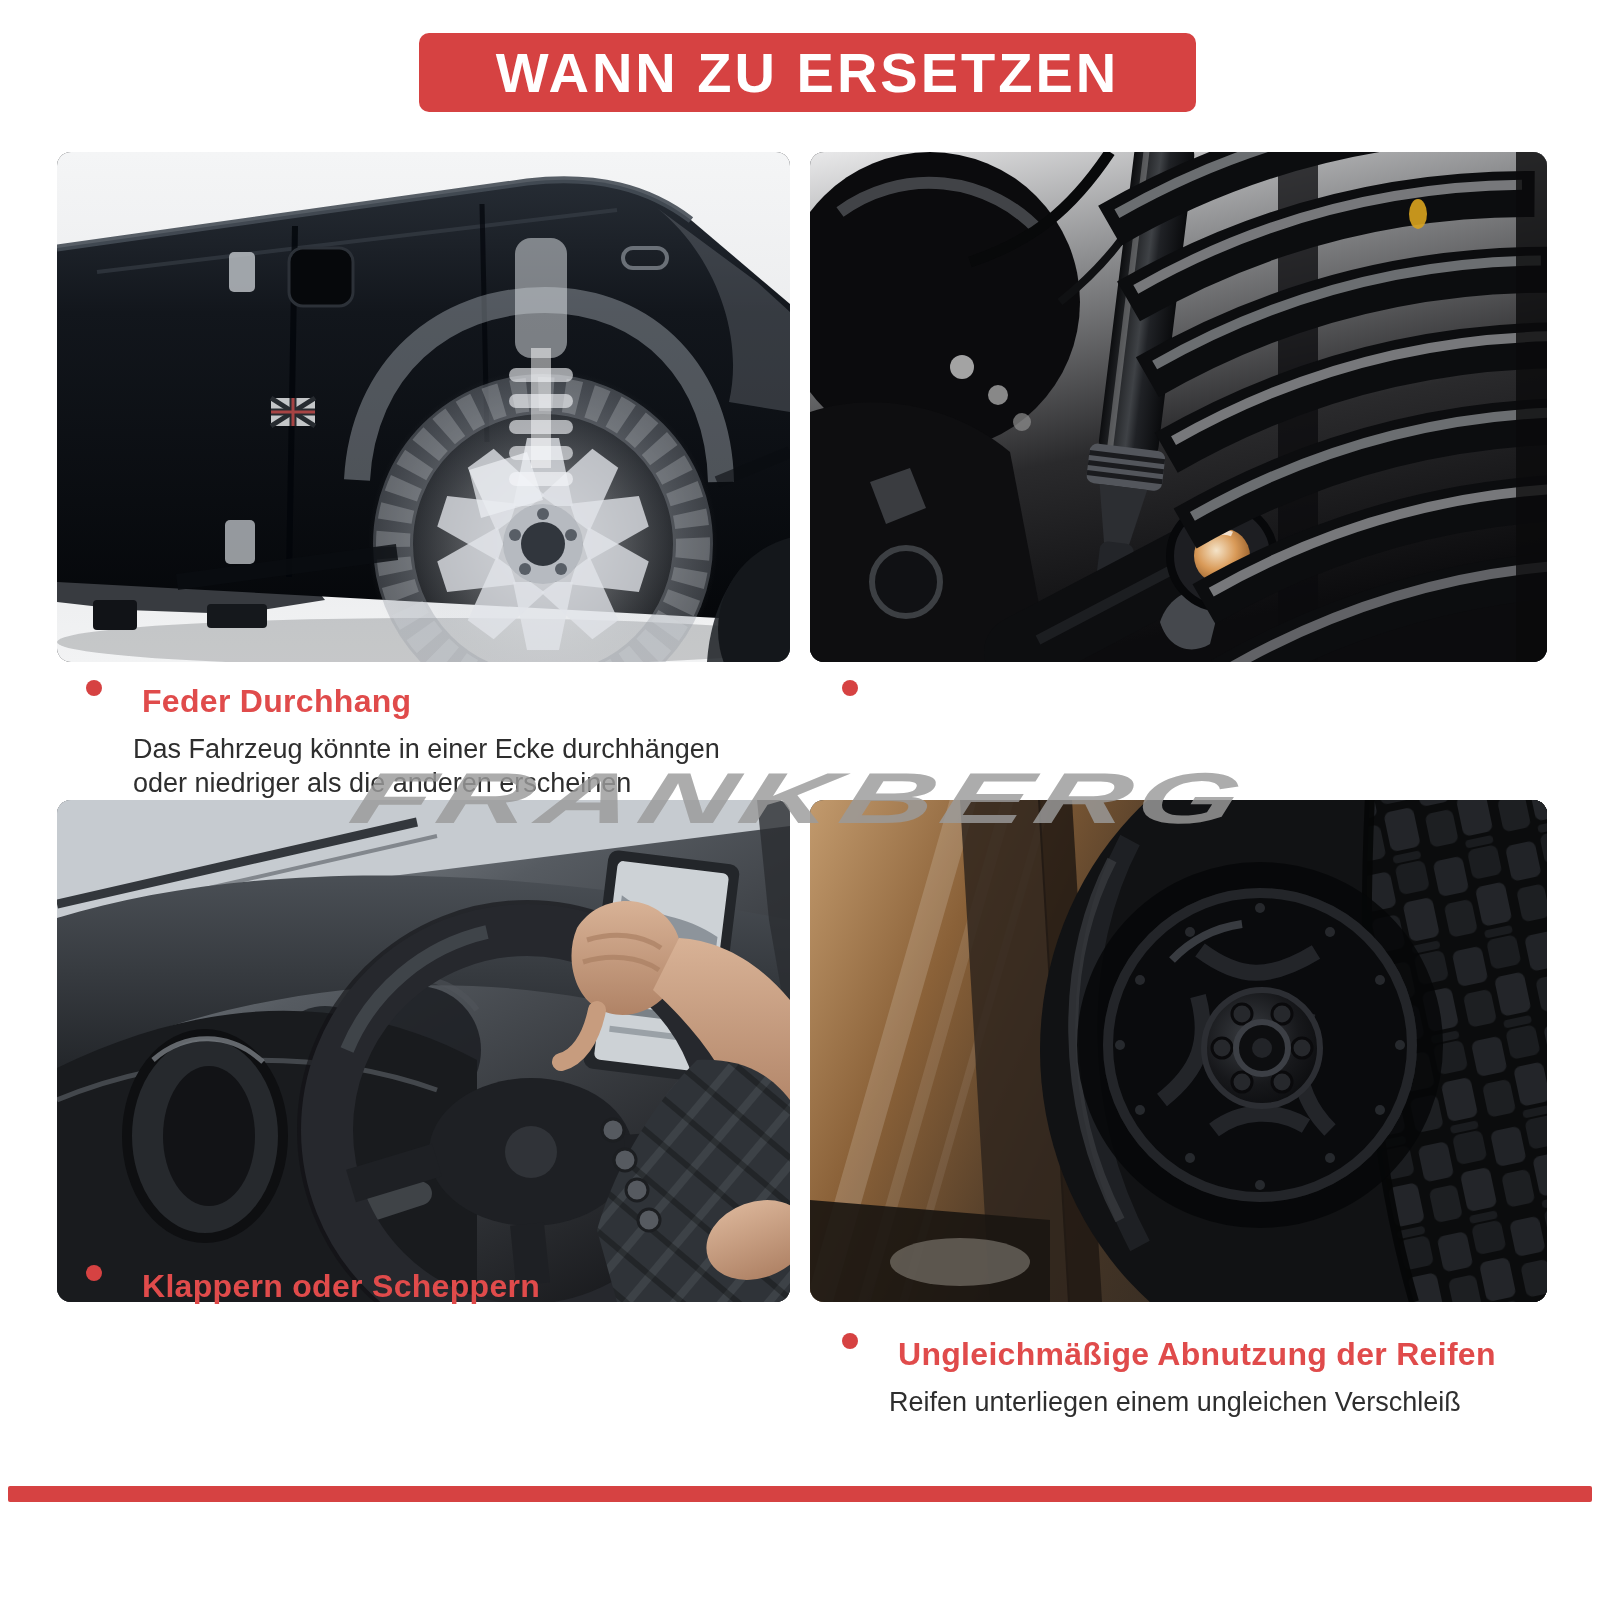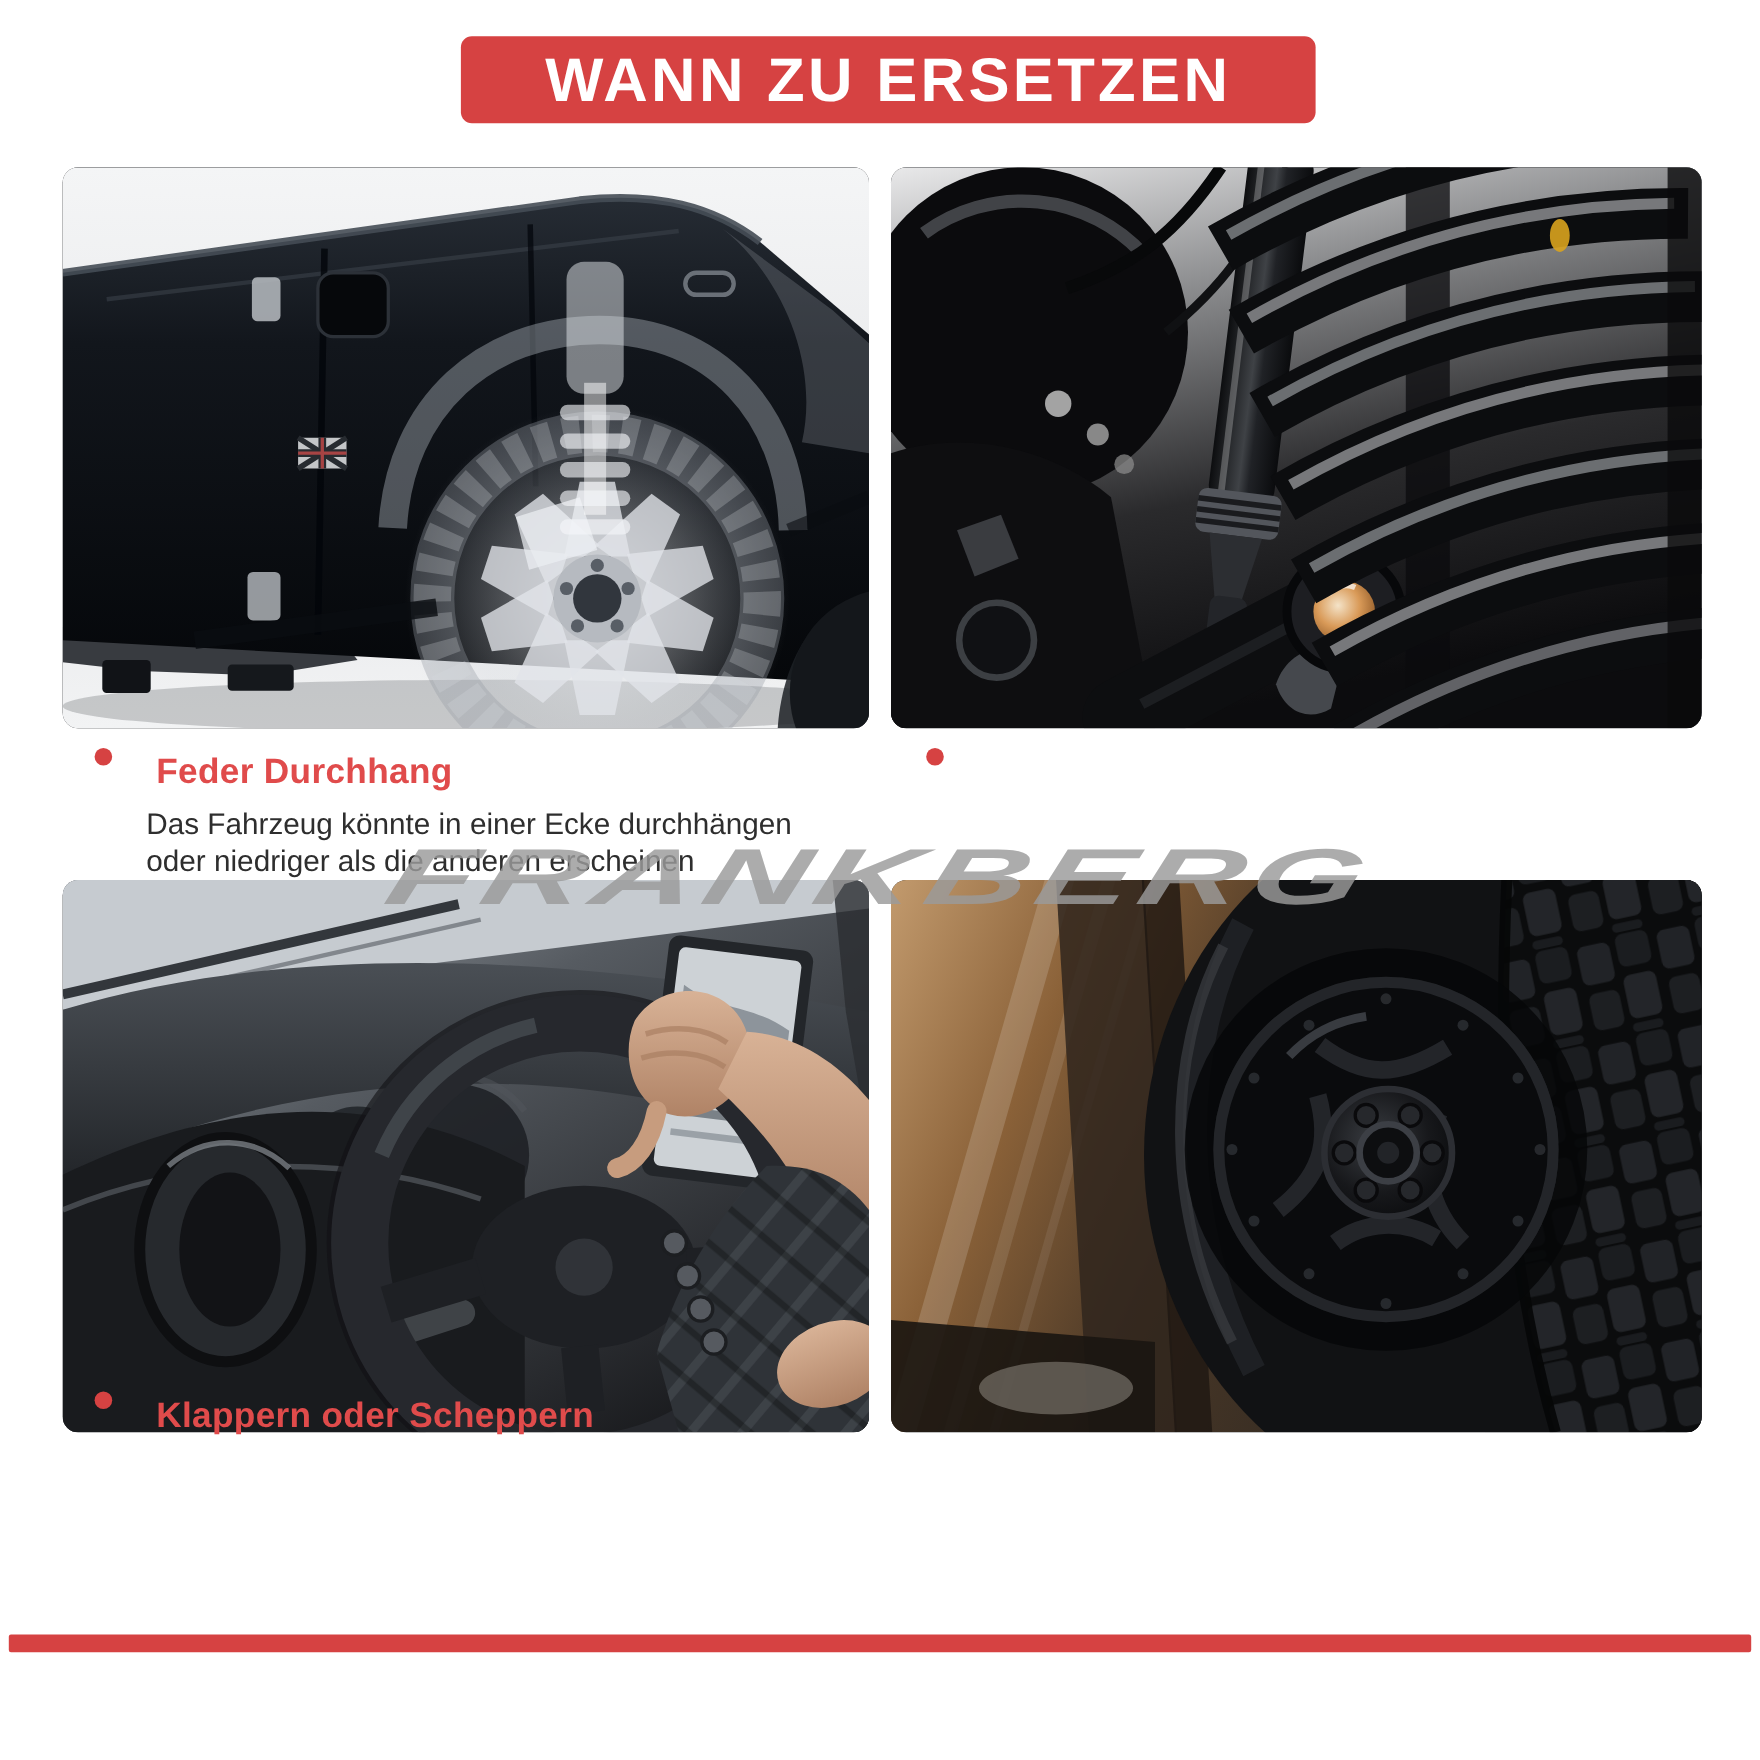--- a/index.html
+++ b/index.html
@@ -359,18 +359,23 @@
 
   <section class="caption cap-2">
     <span class="bullet"></span>
   </section>
 
   <section class="caption cap-3">
     <span class="bullet"></span>
     <h3>Klappern oder Scheppern</h3>
   </section>
 
+  <section class="caption cap-4">
+    <span class="bullet"></span>
+    <h3>Ungleichmäßige Abnutzung der Reifen</h3>
+    <p>Reifen unterliegen einem ungleichen Verschleiß</p>
+  </section>
 
   <div class="watermark">FRANKBERG</div>
 
   <div class="bottom-rule"></div>
 
 </div>
 
 </body></html>

